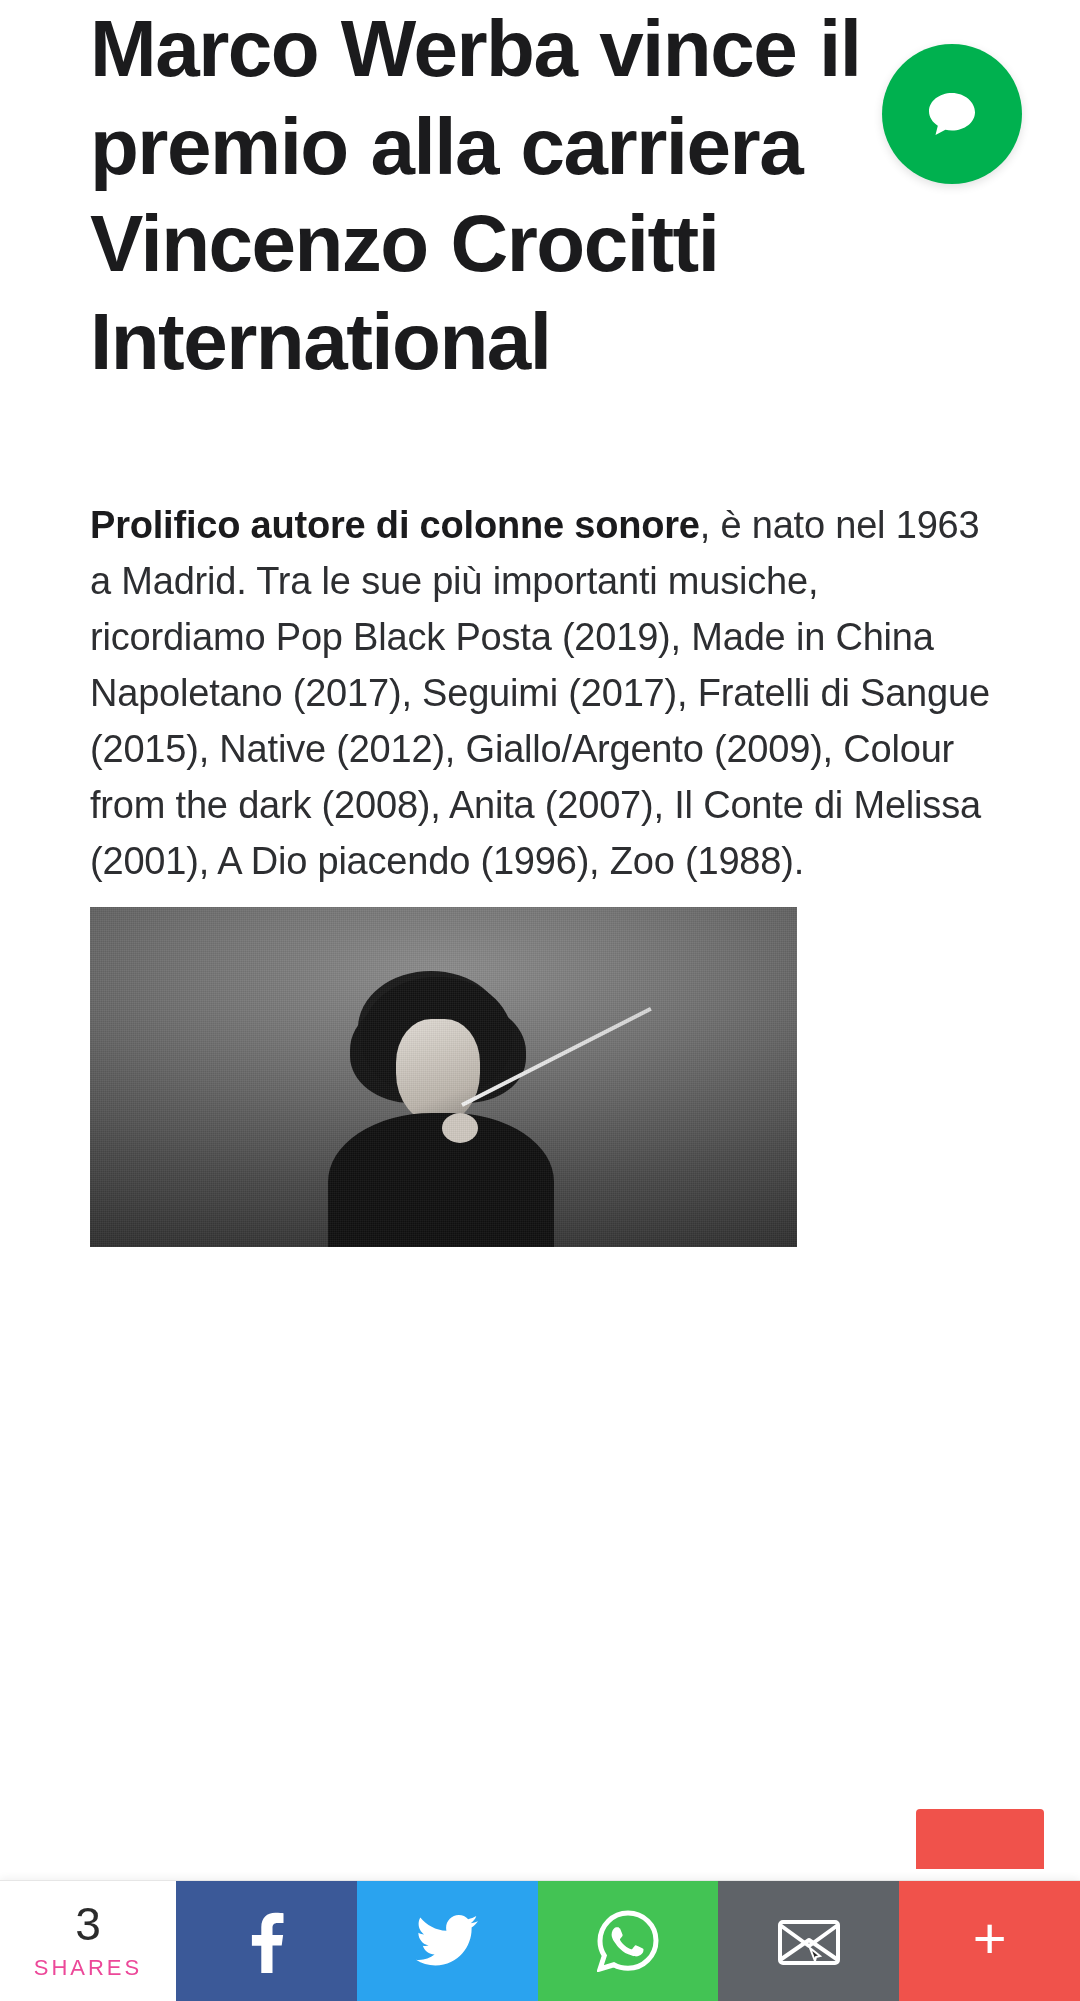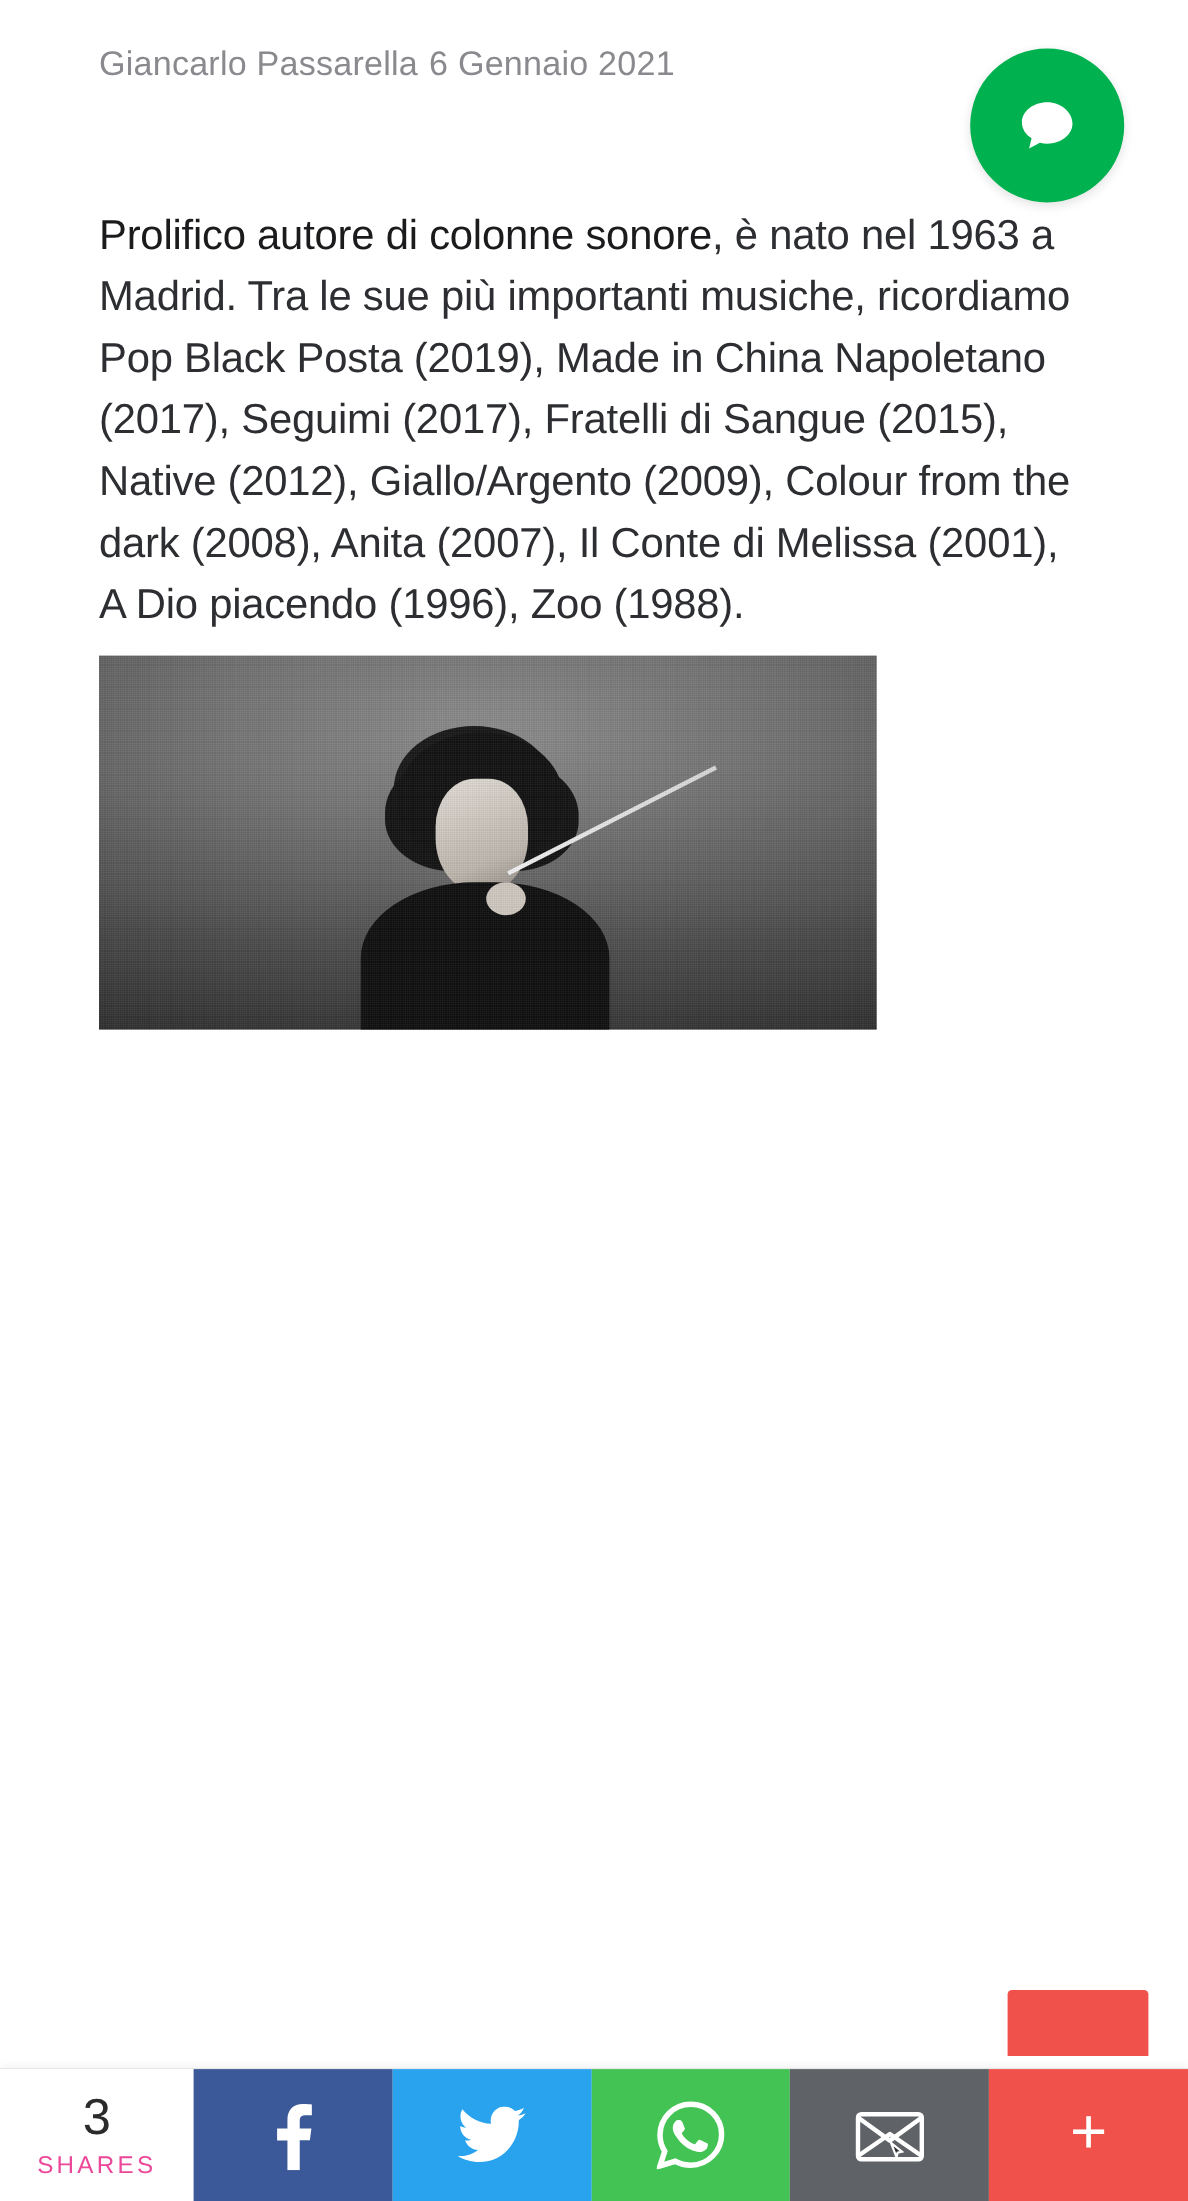--- a/index.html
+++ b/index.html
@@ -48,21 +48,21 @@
 
   .body-text {
     margin: 0;
     padding: 108px 90px 0 90px;
     font-size: 38px;
     line-height: 1.47;
     color: #2d2e31;
     letter-spacing: -0.2px;
   }
   .body-text strong {
-    font-weight: 400;
+    font-weight: 700;
     color: #1b1b1d;
   }
 
   .figure {
     margin: 18px 0 0 0;
     padding: 0 0 0 90px;
   }
   .photo {
     width: 707px;
     height: 340px;
@@ -207,24 +207,22 @@
     font-weight: 300;
     line-height: 1;
     margin-top: -6px;
   }
 </style>
 </head>
 <body>
 
 <div class="article">
 
-
-  <div class="byline">
-    <span>Giancarlo Passarella</span><span class="sep"></span><span>6 Gennaio 2021</span>
-  </div>
+  <h1 class="headline">Marco Werba vince il premio alla carriera Vincenzo Crocitti International</h1>
+
 
   <p class="body-text">
     <strong>Prolifico autore di colonne sonore</strong><span>, è nato nel 1963 a Madrid. Tra le sue più importanti musiche, ricordiamo Pop Black Posta (2019), Made in China Napoletano (2017), Seguimi (2017), Fratelli di Sangue (2015), Native (2012), Giallo/Argento (2009), Colour from the dark (2008), Anita (2007), Il Conte di Melissa (2001), A Dio piacendo (1996), Zoo (1988).</span>
   </p>
 
   <div class="figure">
     <div class="photo">
       <div class="conductor-hair"></div>
       <div class="conductor-face"></div>
       <div class="conductor-body"></div>

